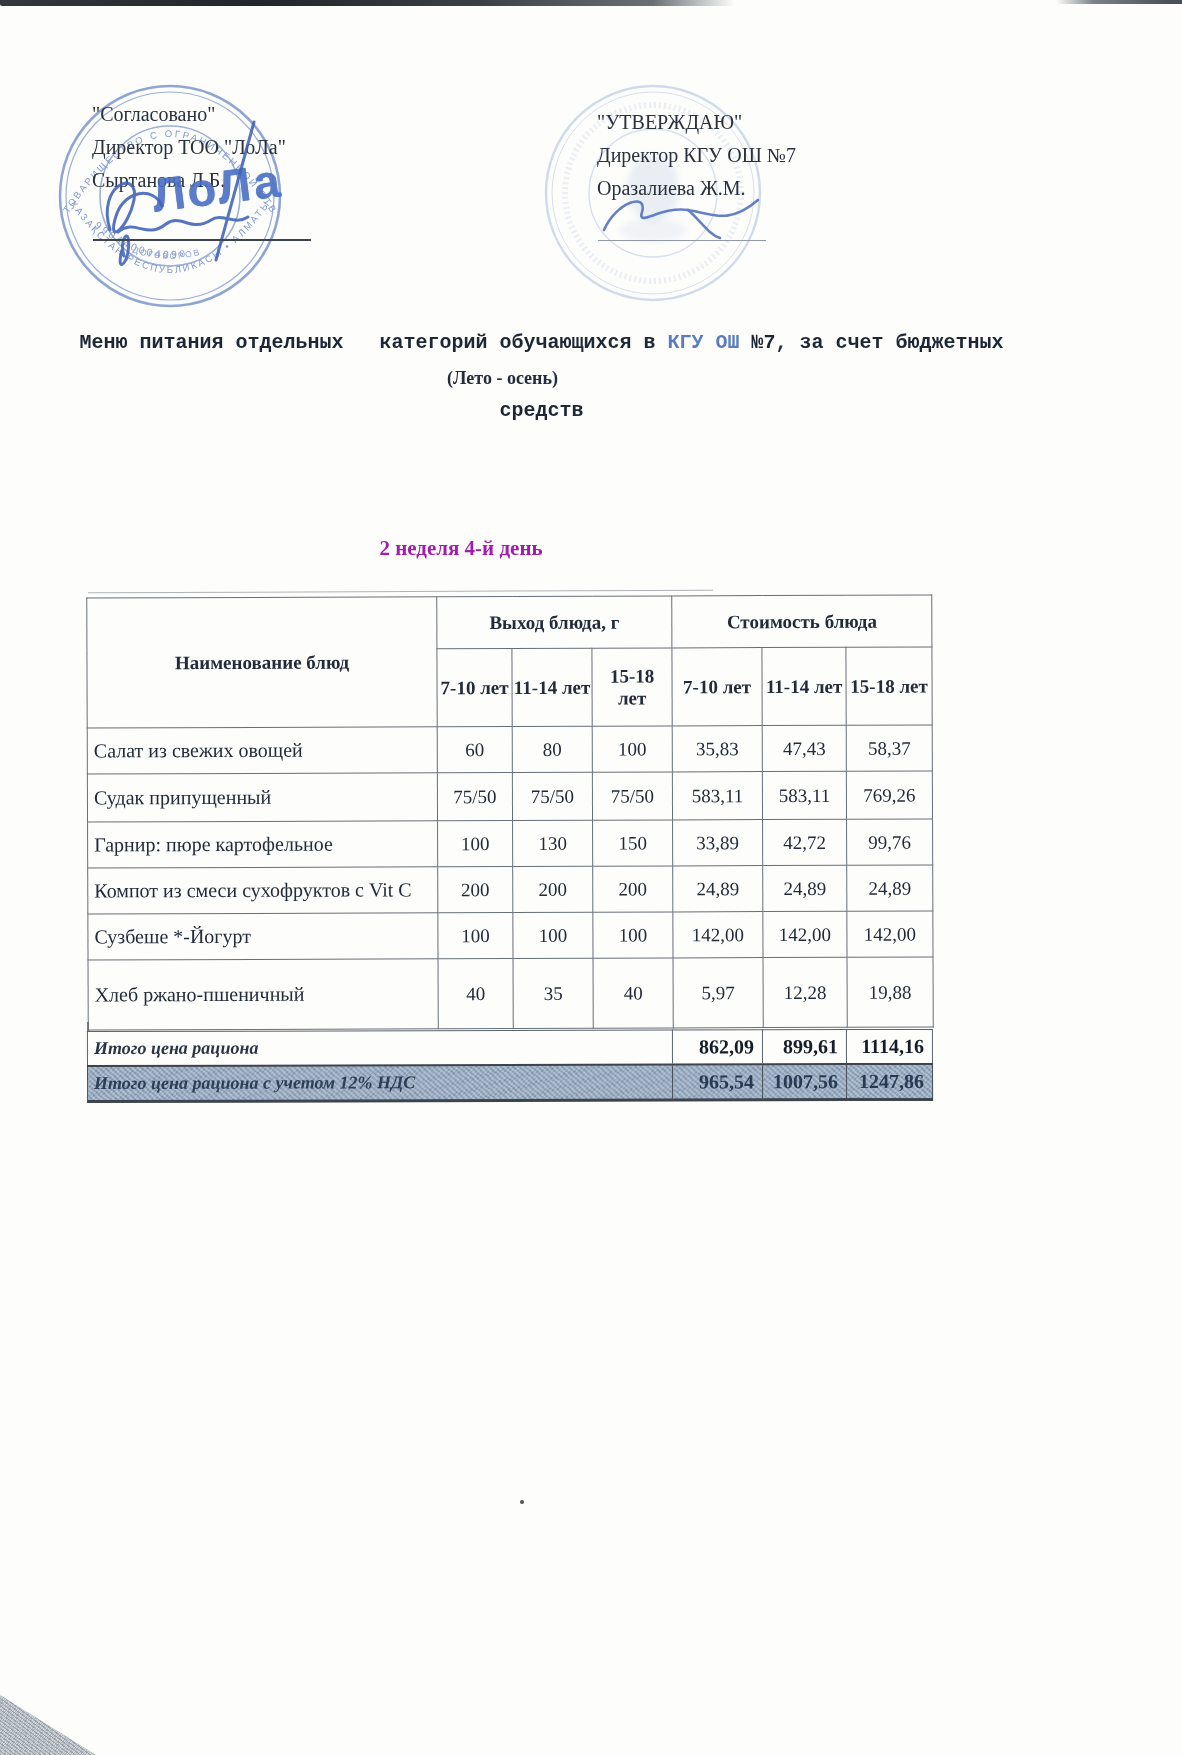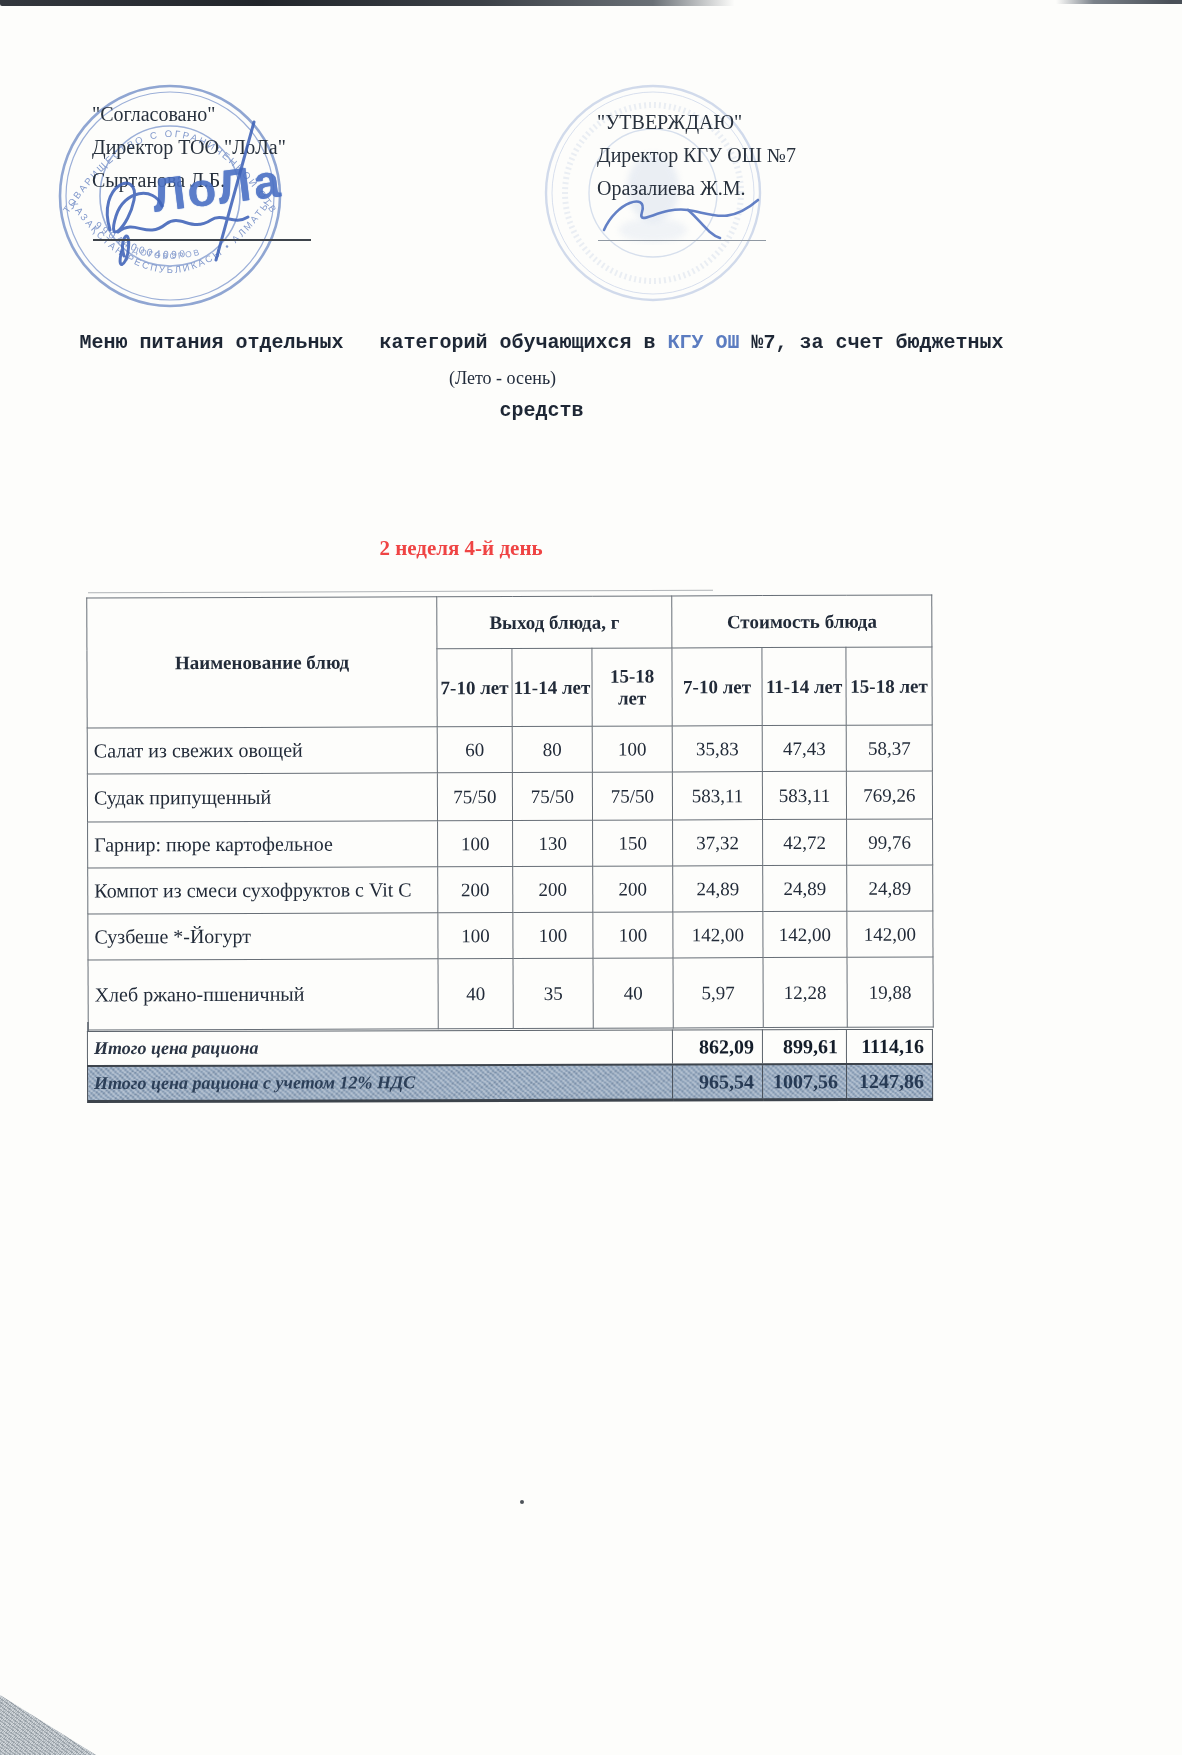--- a/index.html
+++ b/index.html
@@ -64,25 +64,25 @@
   .sig-underline-right{position:absolute;left:598px;top:240px;width:168px;height:1px;background:#9099a3;}
   
   .doc-title{
     position:absolute;left:0;top:292px;width:1035px;
     text-align:center;font-weight:bold;font-size:20px;line-height:34px;
     color:#1e2735;white-space:pre-wrap;font-family:Liberation Mono, monospace;
   }
   .doc-title .hl{color:#5b7cc0;}
   .season{
     position:absolute;left:0;top:368px;width:1005px;
-    text-align:center;font-weight:normal;font-size:18px;color:#222c3c;
+    text-align:center;font-weight:bold;font-size:18px;color:#222c3c;
   }
   .day-heading{
     position:absolute;left:0;top:536px;width:922px;
-    text-align:center;font-weight:bold;font-size:21px;color:#ef4444;
+    text-align:center;font-weight:bold;font-size:21px;color:#a21caf;
   }
   
   .menu-wrap{position:absolute;left:87px;top:596px;transform:rotate(-.2deg);}
   table.menu{border-collapse:collapse;table-layout:fixed;width:845px;}
   .menu th,.menu td{border:1.5px solid #686f77;vertical-align:middle;}
   .menu th{font-size:19px;font-weight:bold;text-align:center;color:#222b39;}
   .menu thead tr:nth-child(1){height:52px;}
   .menu thead tr:nth-child(2){height:78px;}
   .menu tbody tr{height:46px;}
   .menu tbody tr:nth-child(2){height:48px;}
@@ -249,21 +249,21 @@
     <td>75/50</td>
     <td>583,11</td>
     <td>583,11</td>
     <td>769,26</td>
   </tr>
           <tr>
     <td class="dish">Гарнир: пюре картофельное</td>
     <td>100</td>
     <td>130</td>
     <td>150</td>
-    <td>37,32</td>
+    <td>33,89</td>
     <td>42,72</td>
     <td>99,76</td>
   </tr>
           <tr>
     <td class="dish">Компот из смеси сухофруктов с Vit C</td>
     <td>200</td>
     <td>200</td>
     <td>200</td>
     <td>24,89</td>
     <td>24,89</td>

